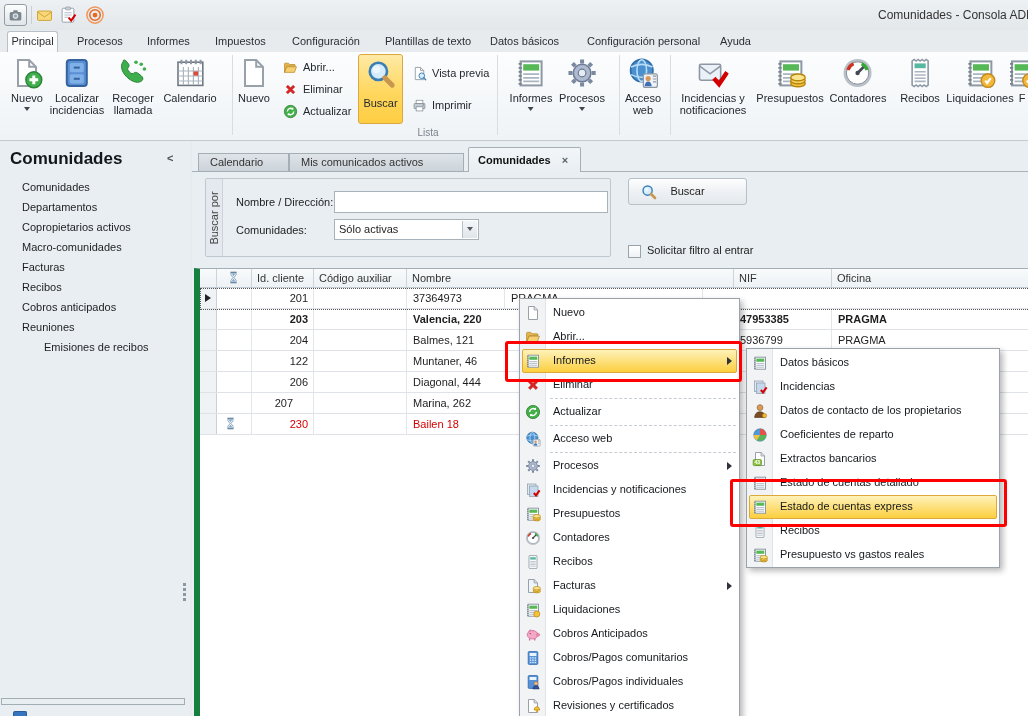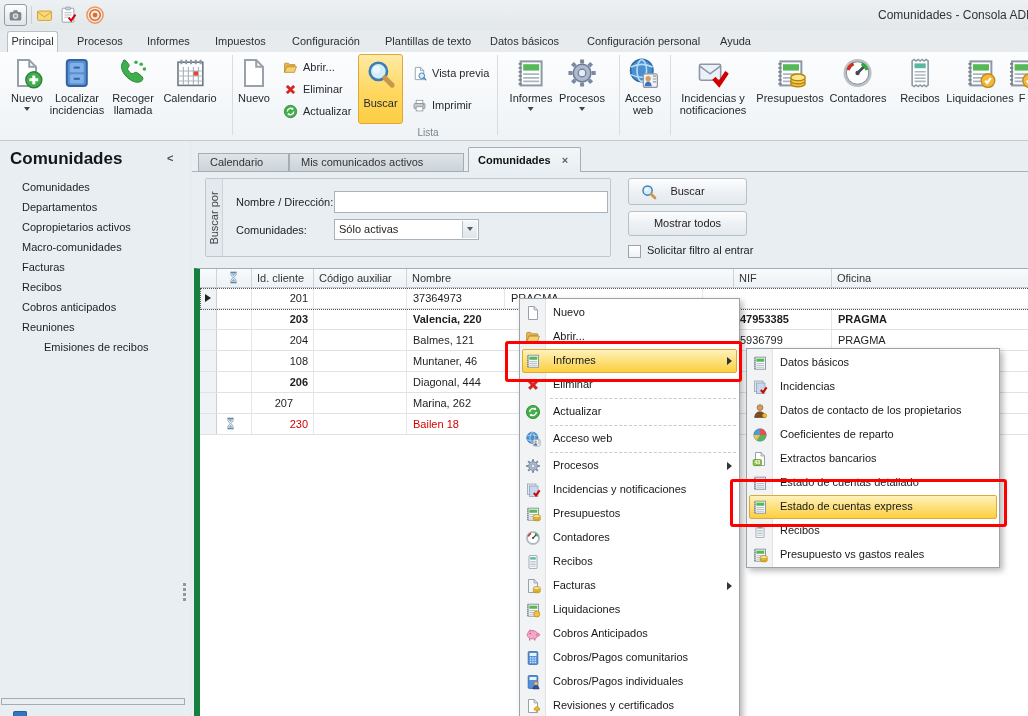--- a/index.html
+++ b/index.html
@@ -351,21 +351,20 @@
       <div class="sb-label" style="left: 30px; top: 13px; height: 20px; line-height: 20px;">Nombre / Dirección:</div>
       <div id="sb-input"></div>
       <div class="sb-label" style="left: 30px; top: 42px; height: 18px; line-height: 18px;">Comunidades:</div>
       <div id="sb-select"><span>Sólo activas</span><div id="sb-ddbtn"></div></div>
     </div>
     <div class="btn" id="btn-buscar"><div class="ic"><svg width="16" height="16" viewBox="0 0 16 16">
           <circle cx="6.6" cy="6.6" r="4.6" fill="#d4ecfb" stroke="#3c7fb5" stroke-width="1.4"></circle>
           <circle cx="5.6" cy="5.6" r="2" fill="#eaf7ff"></circle>
           <line x1="10" y1="10" x2="14" y2="14" stroke="#c8964e" stroke-width="2.6" stroke-linecap="round"></line>
         </svg></div><span>Buscar</span></div>
-    <div class="btn" id="btn-mostrar"><span>Mostrar todos</span></div>
     <div id="sb-check"></div>
     <div id="sb-checklabel">Solicitar filtro al entrar</div>
     <div id="whitepanel">
       <div id="grid-header">
         <div class="gh-cell" style="width: 17px; padding: 0px;"></div>
         <div class="gh-cell" style="width: 35px; padding: 0px;">
           <span style="position:absolute;left:10px;top:2px;line-height:0"><svg width="13" height="13" viewBox="0 0 16 16">
               <path d="M4.2 1.6h7.6M4.2 14.4h7.6" stroke="#4a6a8a" stroke-width="1.4"></path>
               <path d="M4.8 2.4h6.4v2.2L8.6 8l2.6 3.4v2.2H4.8v-2.2L7.4 8 4.8 4.6z" fill="#e8f1f8" stroke="#5a7a9a" stroke-width="0.7"></path>
               <path d="M5.8 3.2h4.4L8 6.4z" fill="#7fa8cc"></path>
@@ -402,30 +401,30 @@
         <div class="gr-cell" style="width: 35px; position: relative;"></div>
         <div class="gr-cell" style="width: 62px; text-align: right; padding-right: 5px;">204</div>
         <div class="gr-cell" style="width: 93px; padding-left: 6px;"></div>
         <div class="gr-cell" style="width: 327px; padding-left: 6px;">Balmes, 121</div>
         <div class="gr-cell" style="width: 98px; padding-left: 6px;">5936799</div>
         <div class="gr-cell" style="width: 198px; padding-left: 6px;">PRAGMA</div>
       </div>
       <div class="grid-row" style="top: 82px;">
         <div class="gr-cell gr-ind"></div>
         <div class="gr-cell" style="width: 35px; position: relative;"></div>
-        <div class="gr-cell" style="width: 62px; text-align: right; padding-right: 5px;">108</div>
+        <div class="gr-cell" style="width: 62px; text-align: right; padding-right: 5px;">122</div>
         <div class="gr-cell" style="width: 93px; padding-left: 6px;"></div>
         <div class="gr-cell" style="width: 327px; padding-left: 6px;">Muntaner, 46</div>
         <div class="gr-cell" style="width: 98px; padding-left: 6px;"></div>
         <div class="gr-cell" style="width: 198px; padding-left: 6px;"></div>
       </div>
       <div class="grid-row" style="top: 103px;">
         <div class="gr-cell gr-ind"></div>
         <div class="gr-cell" style="width: 35px; position: relative;"></div>
-        <div class="gr-cell" style="width: 62px; text-align: right; padding-right: 5px; font-weight: bold;">206</div>
+        <div class="gr-cell" style="width: 62px; text-align: right; padding-right: 5px;">206</div>
         <div class="gr-cell" style="width: 93px; padding-left: 6px;"></div>
         <div class="gr-cell" style="width: 327px; padding-left: 6px;">Diagonal, 444</div>
         <div class="gr-cell" style="width: 98px; padding-left: 6px;"></div>
         <div class="gr-cell" style="width: 198px; padding-left: 6px;"></div>
       </div>
       <div class="grid-row" style="top: 124px;">
         <div class="gr-cell gr-ind"></div>
         <div class="gr-cell" style="width: 35px; position: relative;"></div>
         <div class="gr-cell" style="width: 62px; text-align: right; padding-right: 20px;">207</div>
         <div class="gr-cell" style="width: 93px; padding-left: 6px;"></div>

